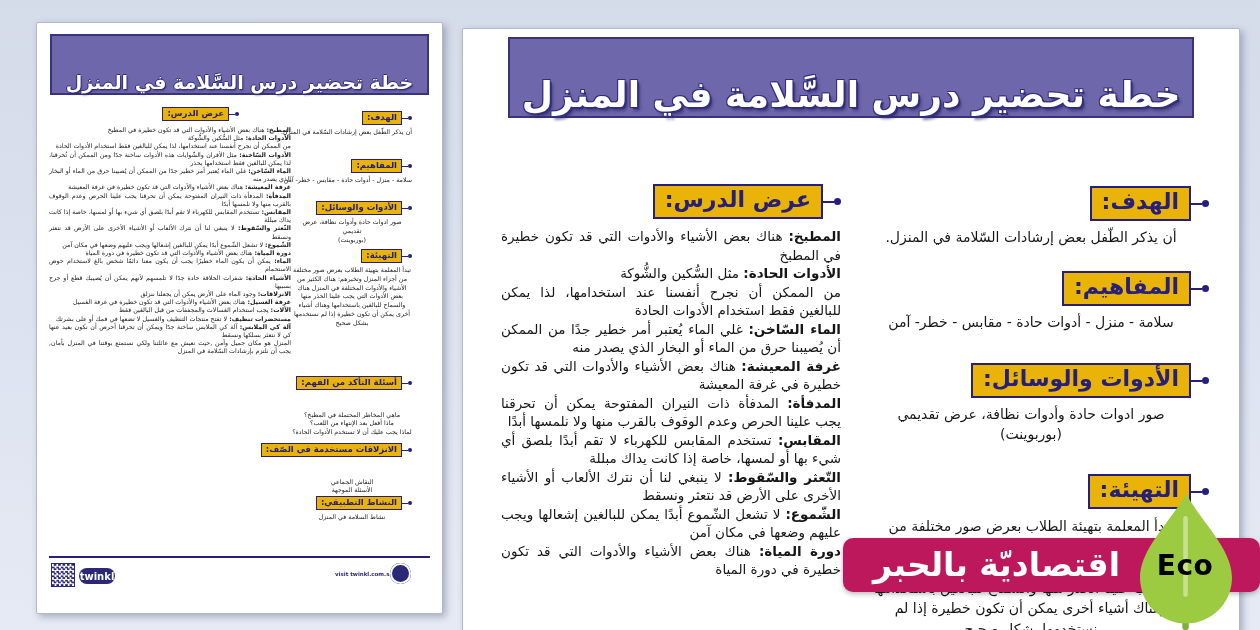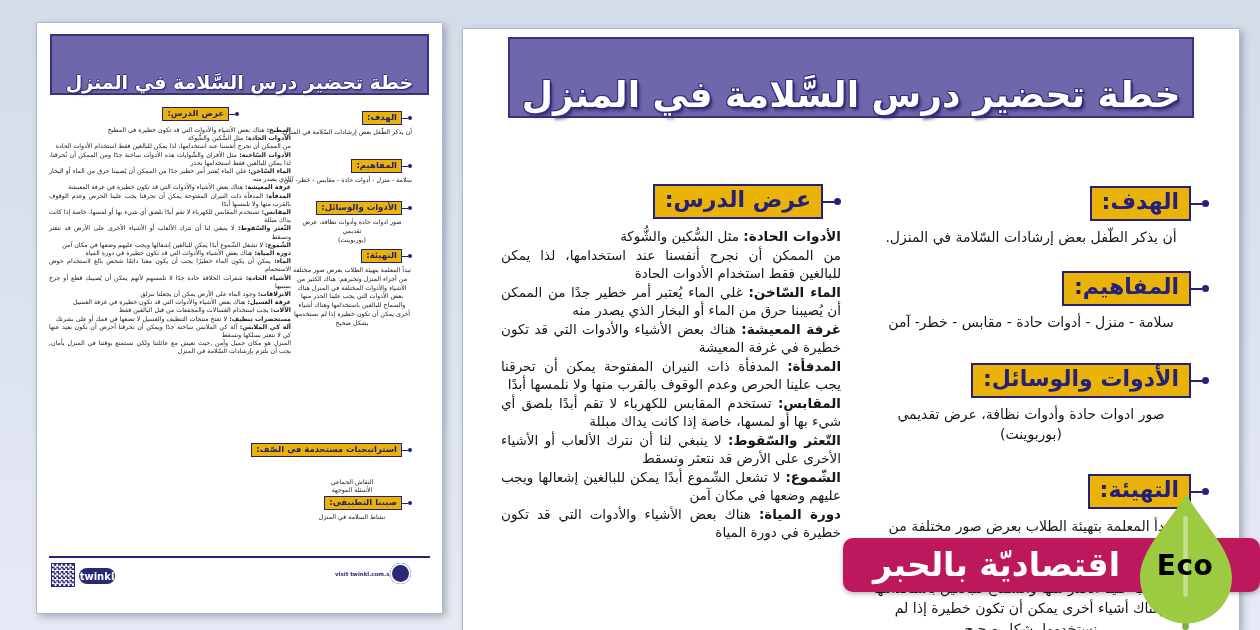--- a/index.html
+++ b/index.html
@@ -166,37 +166,47 @@
 
   <div class="t-sec t" id="t-warmup">
     <div class="heading-row">
       <span class="h-dot"></span>
       <span class="h-line"></span>
       <span class="h-box">التهيئة:</span>
     </div>
     <div class="t-body">تبدأ المعلمة بتهيئة الطلاب بعرض صور مختلفة من أجزاء المنزل وتخبرهم: هناك الكثير من الأشياء والأدوات المختلفة في المنزل هناك بعض الأدوات التي يجب علينا الحذر منها والسماح للبالغين باستخدامها وهناك أشياء أخرى يمكن أن تكون خطيرة إذا لم نستخدمها بشكل صحيح</div>
   </div>
 
+  <div class="t-sec t" id="t-questions">
+    <div class="heading-row">
+      <span class="h-dot"></span>
+      <span class="h-line"></span>
+      <span class="h-box">أسئلة التأكد من الفهم:</span>
+    </div>
+    <div class="t-body">
+      
+    <div class="q-line">ماهي المخاطر المحتملة في المطبخ؟</div><div class="q-line">ماذا أفعل بعد الإنتهاء من اللعب؟</div><div class="q-line">لماذا يجب عليك أن لا تستخدم الأدوات الحادة؟</div></div>
+  </div>
 
   <div class="t-sec t" id="t-strategies">
     <div class="heading-row">
       <span class="h-dot"></span>
       <span class="h-line"></span>
-      <span class="h-box">استراتيجيات مستخدمة في الصّف:</span>
+      <span class="h-box">الانزلاقات مستخدمة في الصّف:</span>
     </div>
     <div class="t-body">
       
     <div class="q-line">النقاش الجماعي</div><div class="q-line">الأسئلة الموجهة</div></div>
   </div>
 
   <div class="t-sec t" id="t-activity">
     <div class="heading-row">
       <span class="h-dot"></span>
       <span class="h-line"></span>
-      <span class="h-box">صيبنا التطبيقي:</span>
+      <span class="h-box">النشاط التطبيقي:</span>
     </div>
     <div class="t-body">نشاط السلامة في المنزل</div>
   </div>
 
   <div id="thumb-footer-line"></div>
   <div id="thumb-qr"></div>
   <div id="thumb-brand">twinkl</div>
   <div id="thumb-visit">visit twinkl.com.sa</div>
   <div id="thumb-stamp"></div>
 </div>
@@ -207,20 +217,21 @@
   </div>
 
   <div id="main-presentation">
     <div class="heading-row">
       <span class="h-dot"></span>
       <span class="h-line"></span>
       <span class="h-box">عرض الدرس:</span>
     </div>
     <div class="pres-body">
 
+        <p><b>المطبخ:</b> <span>هناك بعض الأشياء والأدوات التي قد تكون خطيرة في المطبخ</span></p>
 
         <p><b>الأدوات الحادة:</b> <span>مثل السُّكين والشُّوكة
 من الممكن أن نجرح أنفسنا عند استخدامها، لذا يمكن للبالغين فقط استخدام الأدوات الحادة</span></p>
 
 
         <p><b>الماء السّاخن:</b> <span>غلي الماء يُعتبر أمر خطير جدًا من الممكن أن يُصيبنا حرق من الماء أو البخار الذي يصدر منه</span></p>
 
         <p><b>غرفة المعيشة:</b> <span>هناك بعض الأشياء والأدوات التي قد تكون خطيرة في غرفة المعيشة</span></p>
 
         <p><b>المدفأة:</b> <span>المدفأة ذات النيران المفتوحة يمكن أن تحرقنا يجب علينا الحرص وعدم الوقوف بالقرب منها ولا نلمسها أبدًا</span></p>

